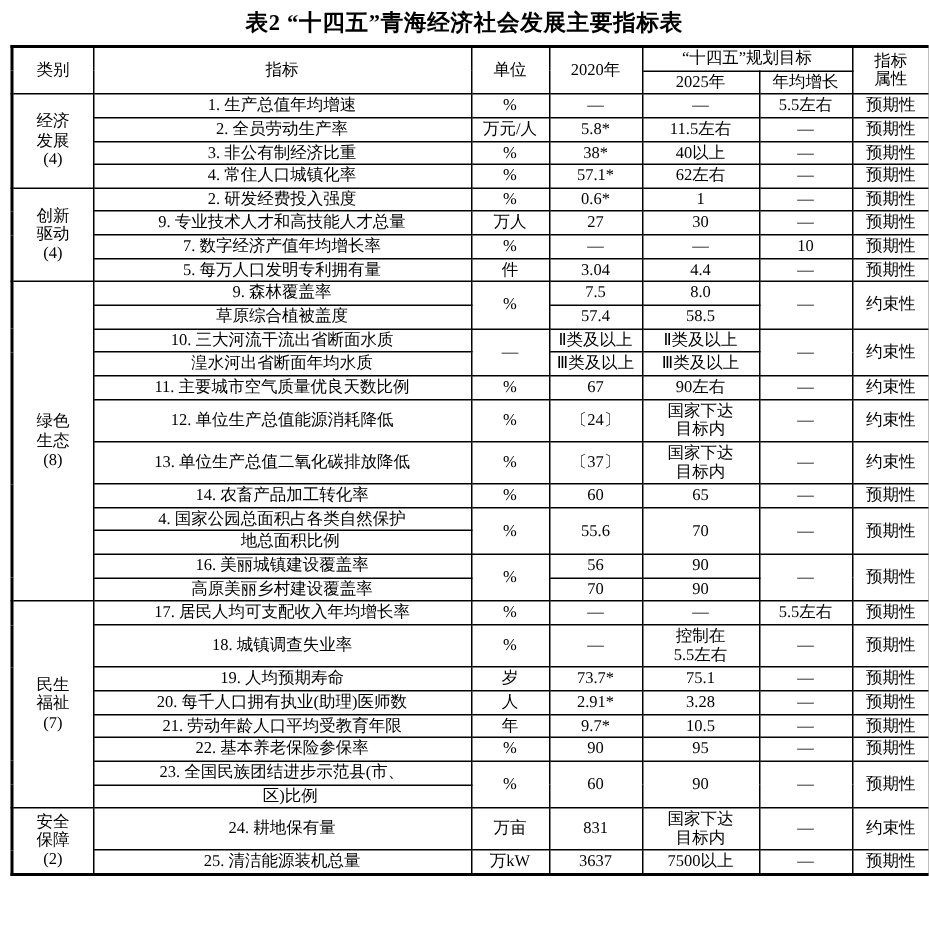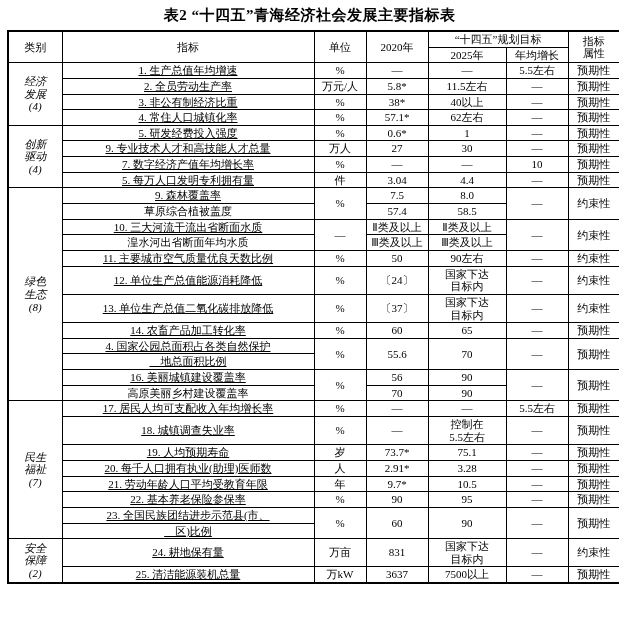--- a/index.html
+++ b/index.html
@@ -50,28 +50,26 @@
   }
   .hdr {
     font-size: 11.5px;
     font-weight: bold;
     font-family: "Liberation Serif", serif;
   }
   .cat {
     font-weight: bold;
     font-size: 12px;
     line-height: 1.45;
-    font-style: italic;
   }
   .ind {
     text-align: left;
     padding-left: 3px;
     white-space: nowrap;
     font-size: 11px;
-    text-decoration: underline;
   }
   .sub {
     text-align: center;
     font-size: 11px;
   }
   .small {
     font-size: 10px;
   }
   .tiny {
     font-size: 9.5px;
@@ -159,21 +157,21 @@
           <td rowspan="1" class="two-line">62左右</td>
           <td rowspan="1" class="two-line">—</td>
           <td rowspan="1">预期性</td>
         </tr>
         <tr>
           <td class="cat" rowspan="4">
             <div>创新</div>
             <div>驱动</div>
             <div>(4)</div>
           </td>
-          <td class="ind">5. 研发经费投入强度</td>
+          <td class="ind">2. 研发经费投入强度</td>
           <td rowspan="1">%</td>
           <td rowspan="1">0.6*</td>
           <td rowspan="1" class="two-line">1</td>
           <td rowspan="1" class="two-line">—</td>
           <td rowspan="1">预期性</td>
         </tr>
         <tr>
           <td class="ind">9. 专业技术人才和高技能人才总量</td>
           <td rowspan="1">万人</td>
           <td rowspan="1">27</td>
@@ -224,21 +222,21 @@
           <td rowspan="2">约束性</td>
         </tr>
         <tr>
           <td class="sub small">湟水河出省断面年均水质</td>
           <td class="tiny">Ⅲ类及以上</td>
           <td class="tiny">Ⅲ类及以上</td>
         </tr>
         <tr>
           <td class="ind">11. 主要城市空气质量优良天数比例</td>
           <td rowspan="1">%</td>
-          <td rowspan="1">50</td>
+          <td rowspan="1">67</td>
           <td rowspan="1" class="two-line">90左右</td>
           <td rowspan="1" class="two-line">—</td>
           <td rowspan="1">约束性</td>
         </tr>
         <tr>
           <td class="ind">12. 单位生产总值能源消耗降低</td>
           <td rowspan="1">%</td>
           <td rowspan="1">〔24〕</td>
           <td rowspan="1" class="two-line">国家下达<br>目标内</td>
           <td rowspan="1" class="two-line">—</td>

